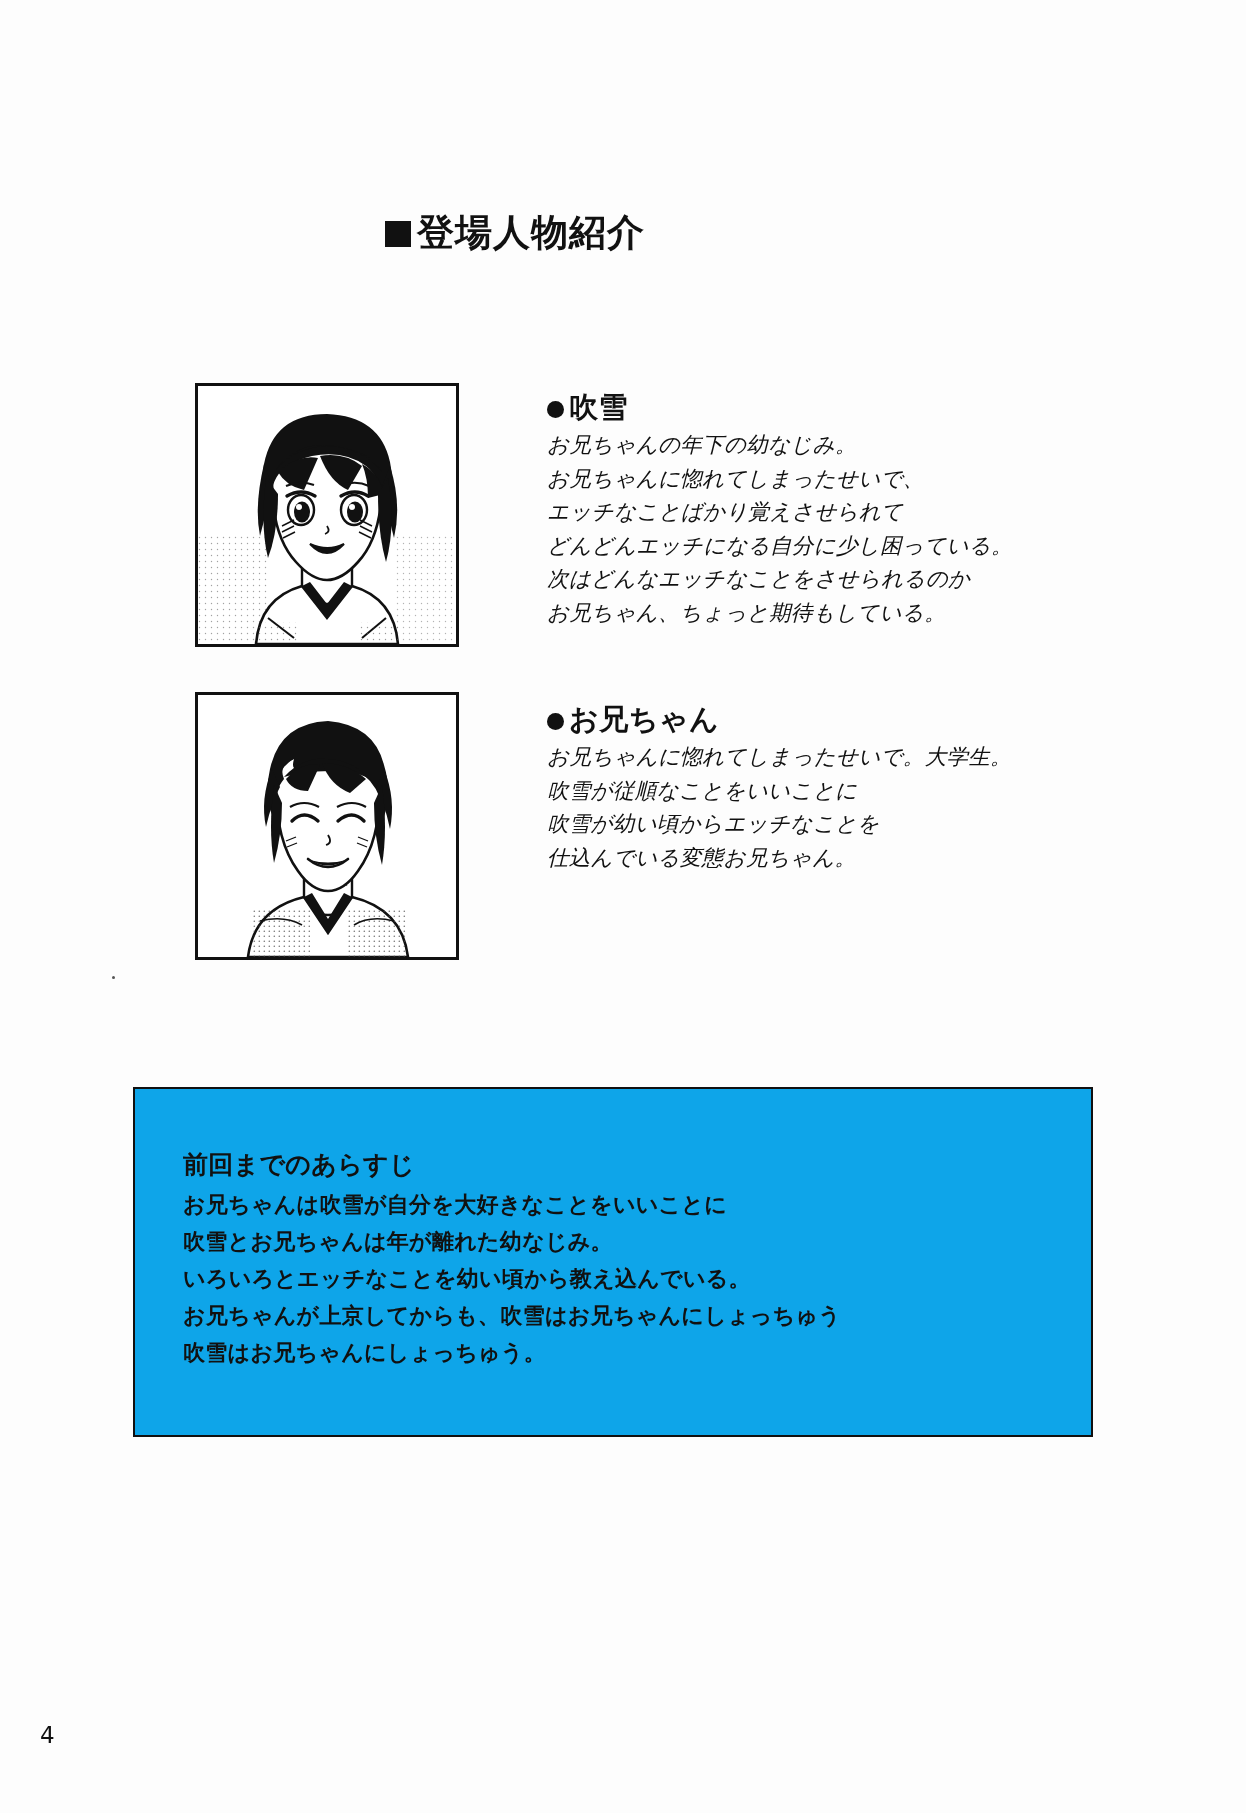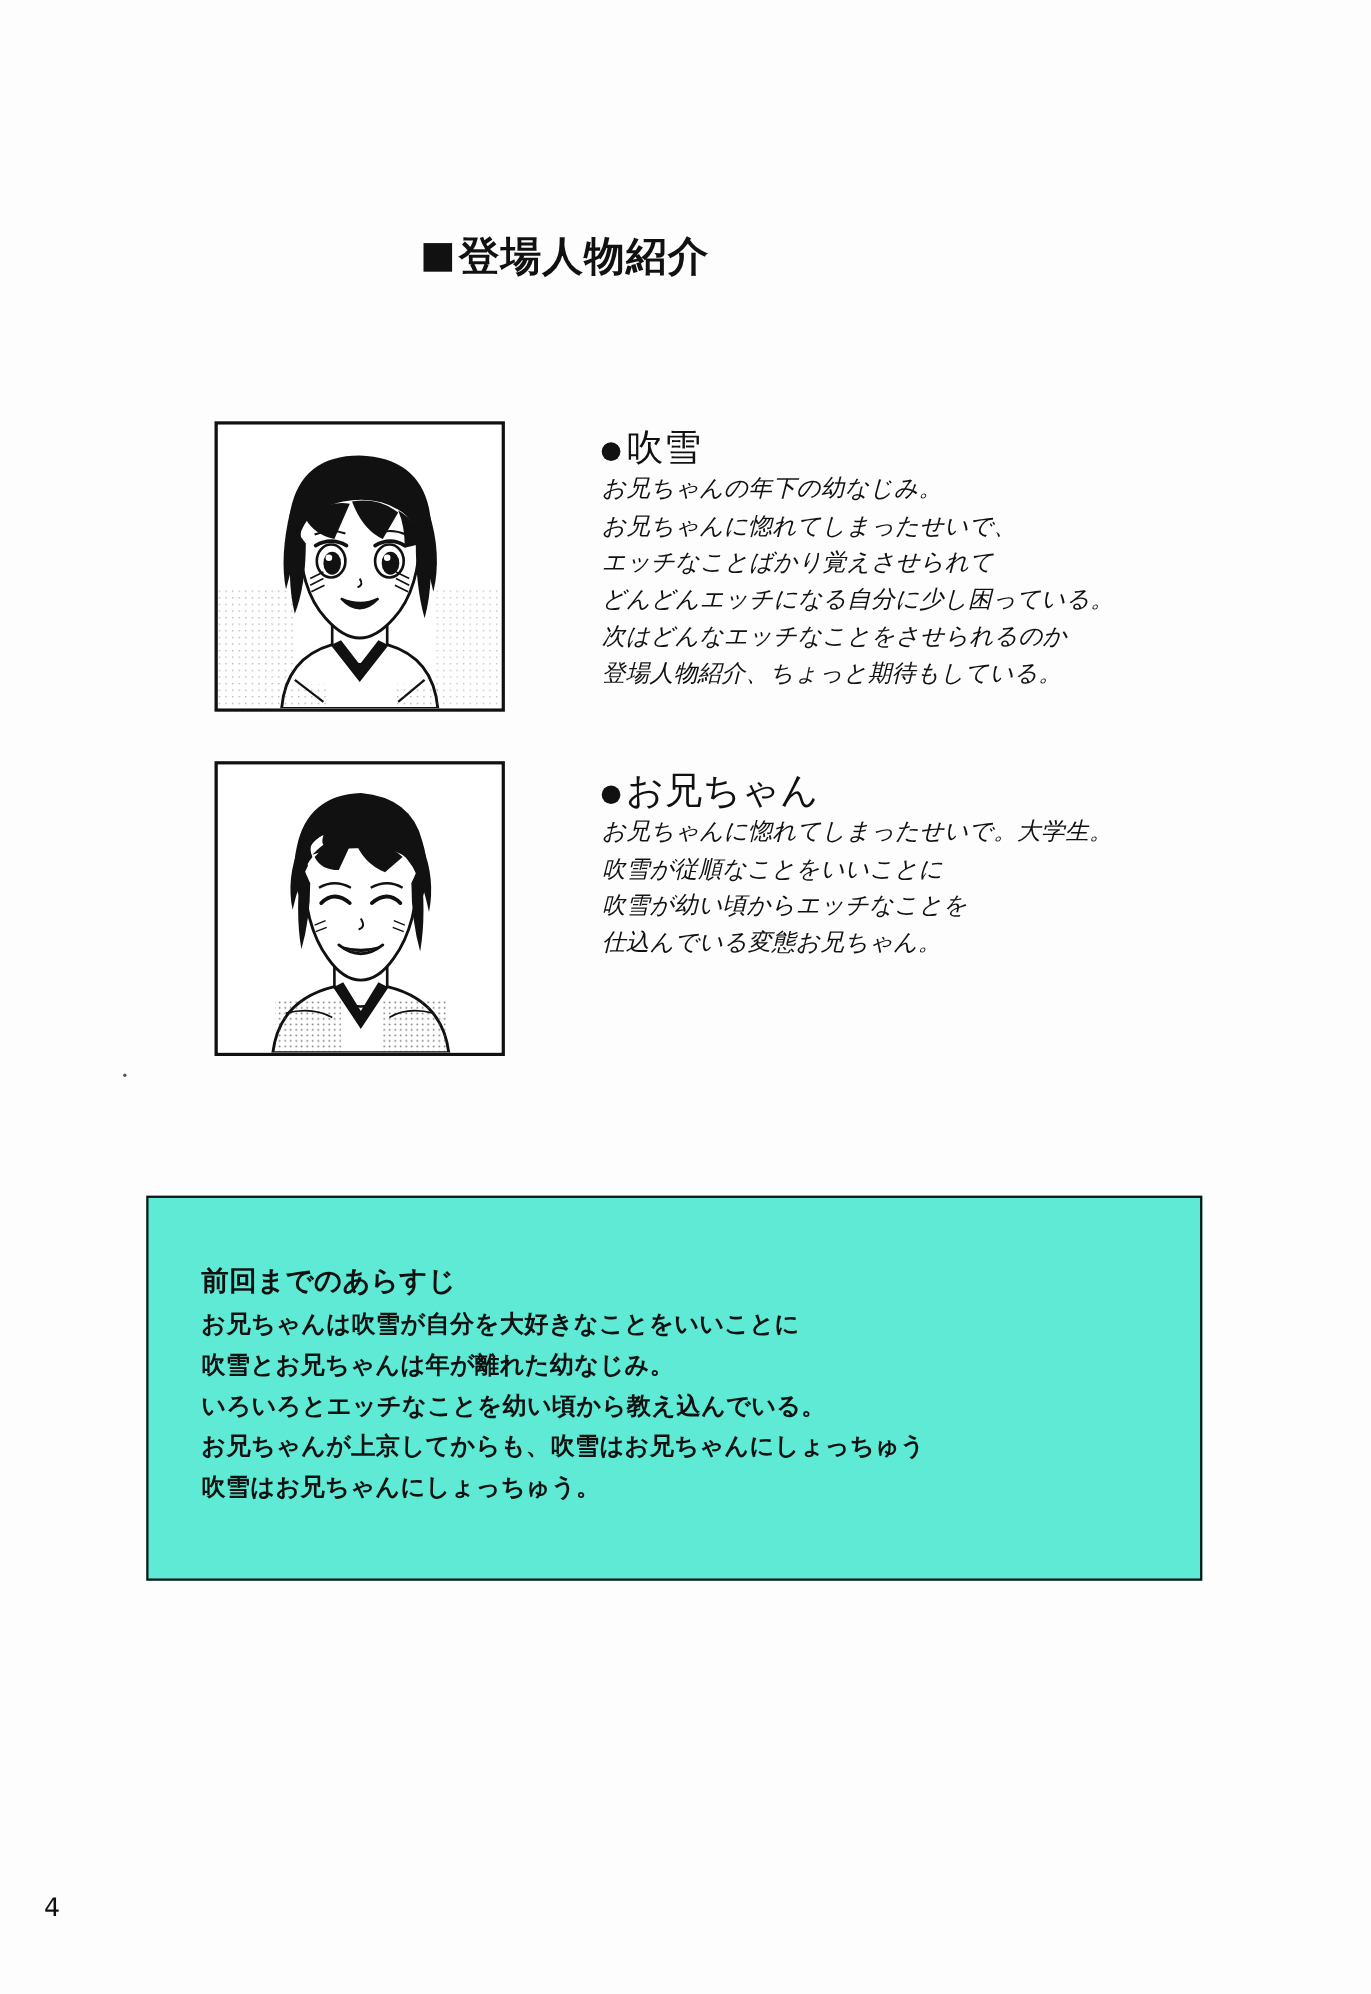--- a/index.html
+++ b/index.html
@@ -58,22 +58,22 @@
   }
 
   .char-text {
     position: absolute;
     font-size: 21.5px;
     line-height: 33.5px;
     letter-spacing: 0.3px;
     white-space: nowrap;
   }
   .char-name {
-    font-size: 34px;
-    font-weight: 400;
+    font-size: 29px;
+    font-weight: 700;
     line-height: 38px;
     letter-spacing: 0.5px;
     margin-bottom: 2px;
   }
   .char-name .dot {
     display: inline-block;
     width: 17px;
     height: 17px;
     border-radius: 50%;
     background: #111;
@@ -85,21 +85,21 @@
 
   
   .summary-box {
     position: absolute;
     left: 133px;
     top: 1087px;
     width: 960px;
     height: 350px;
     border: 2px solid #111;
     box-sizing: border-box;
-    background: #5eead4;
+    background: #0ea5e9;
   }
   .summary-inner {
     position: absolute;
     left: 48px;
     top: 56px;
     font-size: 22px;
     line-height: 37px;
     letter-spacing: 0.3px;
     white-space: nowrap;
   }
@@ -211,21 +211,21 @@
 
     <div class="char-text" style="left:547px; top:388px;">
       <div class="char-name">
         <span class="dot"></span><span>吹雪</span>
       </div>
       <span class="char-line">お兄ちゃんの年下の幼なじみ。</span>
       <span class="char-line">お兄ちゃんに惚れてしまったせいで、</span>
       <span class="char-line">エッチなことばかり覚えさせられて</span>
       <span class="char-line">どんどんエッチになる自分に少し困っている。</span>
       <span class="char-line">次はどんなエッチなことをさせられるのか</span>
-      <span class="char-line">登場人物紹介、ちょっと期待もしている。</span>
+      <span class="char-line">お兄ちゃん、ちょっと期待もしている。</span>
     </div>
   </div>
 
   <div class="char-block">
 
     <div class="portrait" style="left:195px; top:692px; width:258px; height:262px;">
       <svg class="inner" viewBox="0 0 258 262" preserveAspectRatio="none">
         <defs>
           <pattern id="tone2" width="5" height="5" patternUnits="userSpaceOnUse">
             <circle cx="1.3" cy="1.3" r="0.8" fill="#444"></circle>

